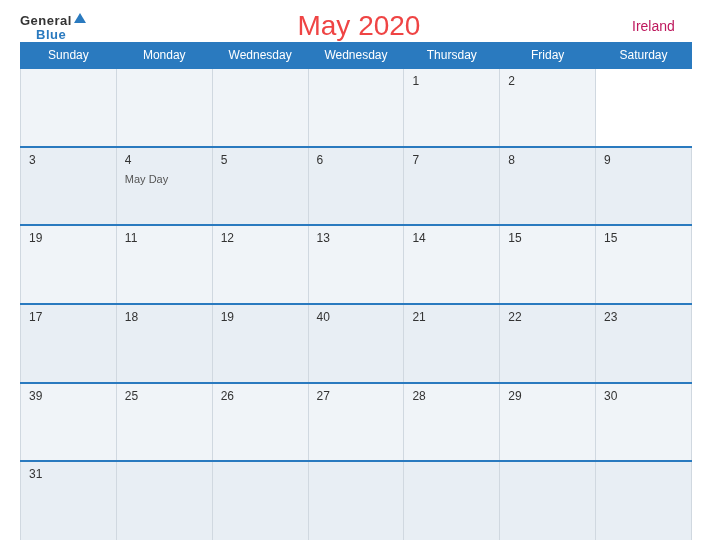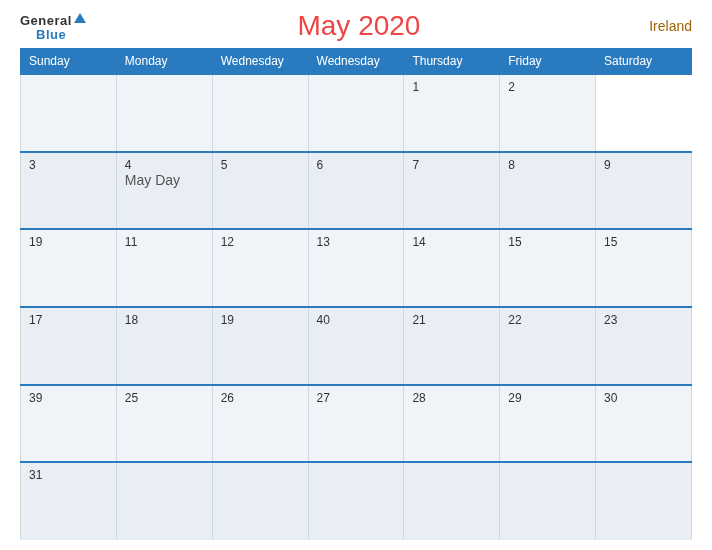--- a/index.html
+++ b/index.html
@@ -13,21 +13,20 @@
       align-items: center;
       justify-content: flex-start;
       padding: 10px 20px;
     }
 
     .header {
       width: 100%;
       display: flex;
       align-items: center;
       justify-content: space-between;
-      margin-bottom: 6px;
     }
 
     .logo {
       display: flex;
       flex-direction: column;
       align-items: flex-start;
       line-height: 1;
     }
 
     .logo-general {
@@ -61,41 +60,41 @@
     .calendar-title {
       font-size: 28px;
       color: #ef4444;
       font-weight: normal;
       text-align: center;
       flex: 1;
     }
 
     .country {
       font-size: 14px;
-      color: #a16207;
-      text-align: right;
+      color: #be185d;
+      text-align: left;
       min-width: 60px;
     }
 
     .calendar-table {
       width: 100%;
       border-collapse: collapse;
       flex: 1;
     }
 
     .calendar-table thead tr {
       background-color: #2a7abf;
     }
 
     .calendar-table thead th {
       color: #fff;
       font-size: 12px;
       font-weight: normal;
       padding: 5px 8px;
-      text-align: left;
+      text-align: center;
       border: 1px solid #2a7abf;
     }
 
     .calendar-table tbody tr {
       background-color: #f0f4f8;
       height: 68px;
     }
 
     .calendar-table tbody tr:nth-child(even) {
       background-color: #e8eef4;
@@ -113,24 +112,24 @@
       color: #333;
     }
 
     .day-number {
       font-size: 12px;
       color: #333;
       display: block;
     }
 
     .holiday-label {
-      font-size: 14px;
+      font-size: 11px;
       color: #555;
       display: block;
-      margin-top: 0;
+      margin-top: 6px;
     }
   </style>
 </head>
 <body>
 
 <div class="header">
   <div class="logo">
     <span>
       <span class="logo-general">General</span><span class="logo-triangle"></span>
     </span>

